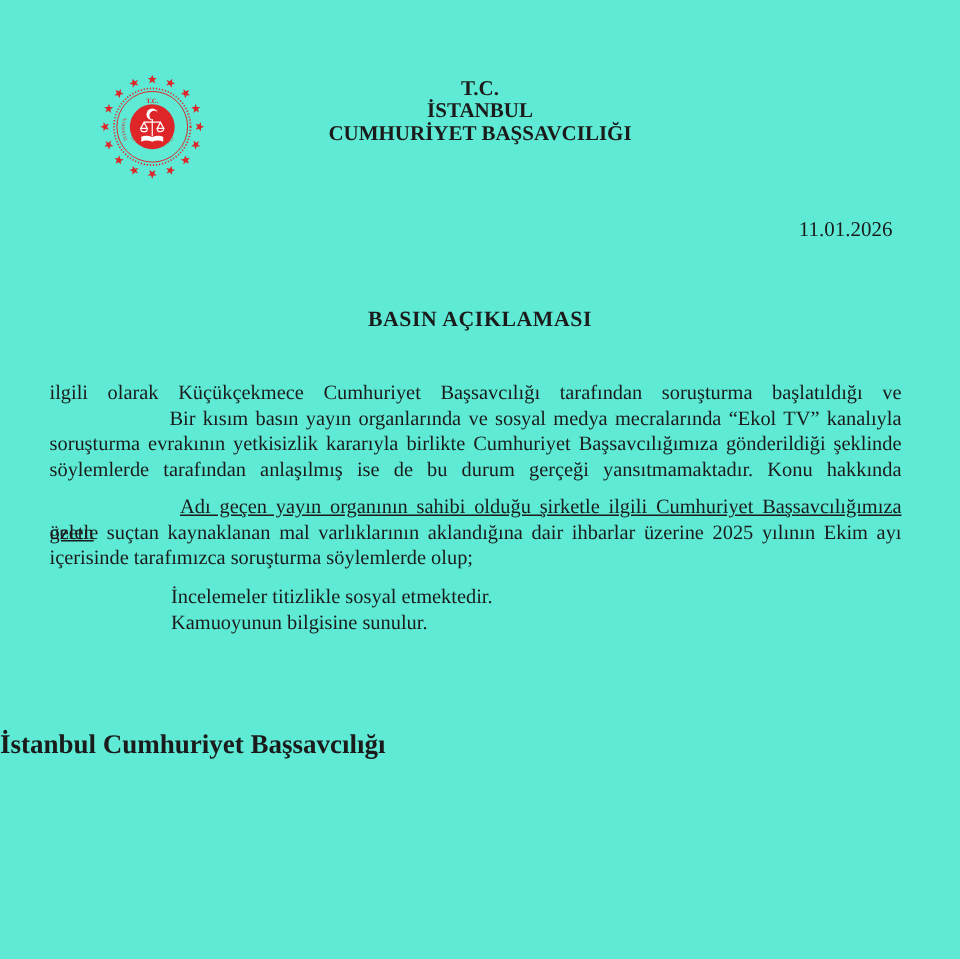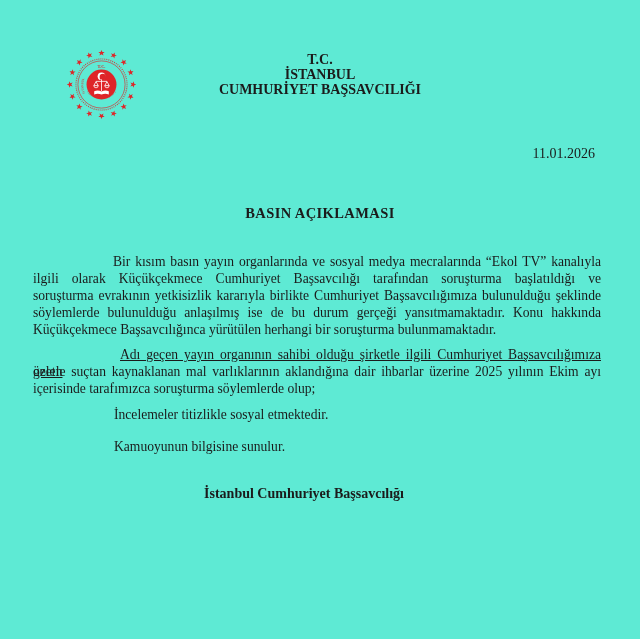--- a/index.html
+++ b/index.html
@@ -19,24 +19,24 @@
   .title{position:absolute;left:0;top:188px;width:640px;text-align:center;
          font-weight:bold;font-size:14.5px;letter-spacing:.4px;margin-top:17px;}
   
   .body{position:absolute;left:33px;top:253px;width:568px;font-size:13.6px;}
   .line{height:17px;line-height:17px;}
   .line.j{text-align:justify;text-align-last:justify;}
   .line.i1{text-indent:80px;}
   .line.i2{text-indent:87px;text-decoration:underline;}
   .pgap{margin-top:8px;}
   .cl1{margin-top:9px;padding-left:81px;}
-  .cl2{margin-top:15px;padding-left:81px;}
+  .cl2{padding-left:81px;}
   
-  .sig{position:absolute;left:0;top:486px;width:608px;text-align:center;
-       font-weight:bold;font-size:14px;}
+  .sig{position:absolute;left:0;top:486px;width:608px;text-align:left;
+       font-weight:bold;font-size:18px;}
 </style>
 </head>
 <body>
 
 <div class="page">
 
   <div class="emblem">
     <svg viewBox="0 0 100 100" width="73" height="73">
       <defs>
         <path id="star" d="M50 2.6 L51.2 5.5 L54.3 5.5 L51.8 7.4 L52.8 10.4 L50 8.6 L47.2 10.4 L48.2 7.4 L45.7 5.5 L48.8 5.5 Z"></path>
@@ -99,25 +99,24 @@
     <div class="b">İSTANBUL</div>
     <div class="b">CUMHURİYET BAŞSAVCILIĞI</div>
   </div>
 
   <div class="date">11.01.2026</div>
 
   <div class="title">BASIN AÇIKLAMASI</div>
 
   <div class="body">
     <div>
+      <div class="line j">ilgili olarak Küçükçekmece Cumhuriyet Başsavcılığı tarafından soruşturma başlatıldığı ve</div>
       <div class="line j i1">Bir kısım basın yayın organlarında ve sosyal medya mecralarında “Ekol TV” kanalıyla</div>
-      <div class="line j">ilgili olarak Küçükçekmece Cumhuriyet Başsavcılığı tarafından soruşturma başlatıldığı ve</div>
-      <div class="line j">soruşturma evrakının yetkisizlik kararıyla birlikte Cumhuriyet Başsavcılığımıza bulunulduğu şeklinde</div>
-      <div class="line j">söylemlerde bulunulduğu anlaşılmış ise de bu durum gerçeği yansıtmamaktadır. Konu hakkında</div>
-      <div class="line">Küçükçekmece Başsavcılığınca yürütülen herhangi bir soruşturma bulunmamaktadır.</div>
+      <div class="line j">soruşturma evrakının yetkisizlik kararıyla birlikte Cumhuriyet Başsavcılığımıza gönderildiği şeklinde</div>
+      <div class="line j">söylemlerde tarafından anlaşılmış ise de bu durum gerçeği yansıtmamaktadır. Konu hakkında</div>
     </div>
     <div>
       <div class="line j i2 pgap">Adı geçen yayın organının sahibi olduğu şirketle ilgili Cumhuriyet Başsavcılığımıza gelen</div>
       <div class="line j">özetle suçtan kaynaklanan mal varlıklarının aklandığına dair ihbarlar üzerine 2025 yılının Ekim ayı</div>
       <div class="line">içerisinde tarafımızca soruşturma söylemlerde olup;</div>
     </div>
     <div class="line cl1">İncelemeler titizlikle sosyal etmektedir.</div>
     <div class="line cl2">Kamuoyunun bilgisine sunulur.</div>
   </div>
 

